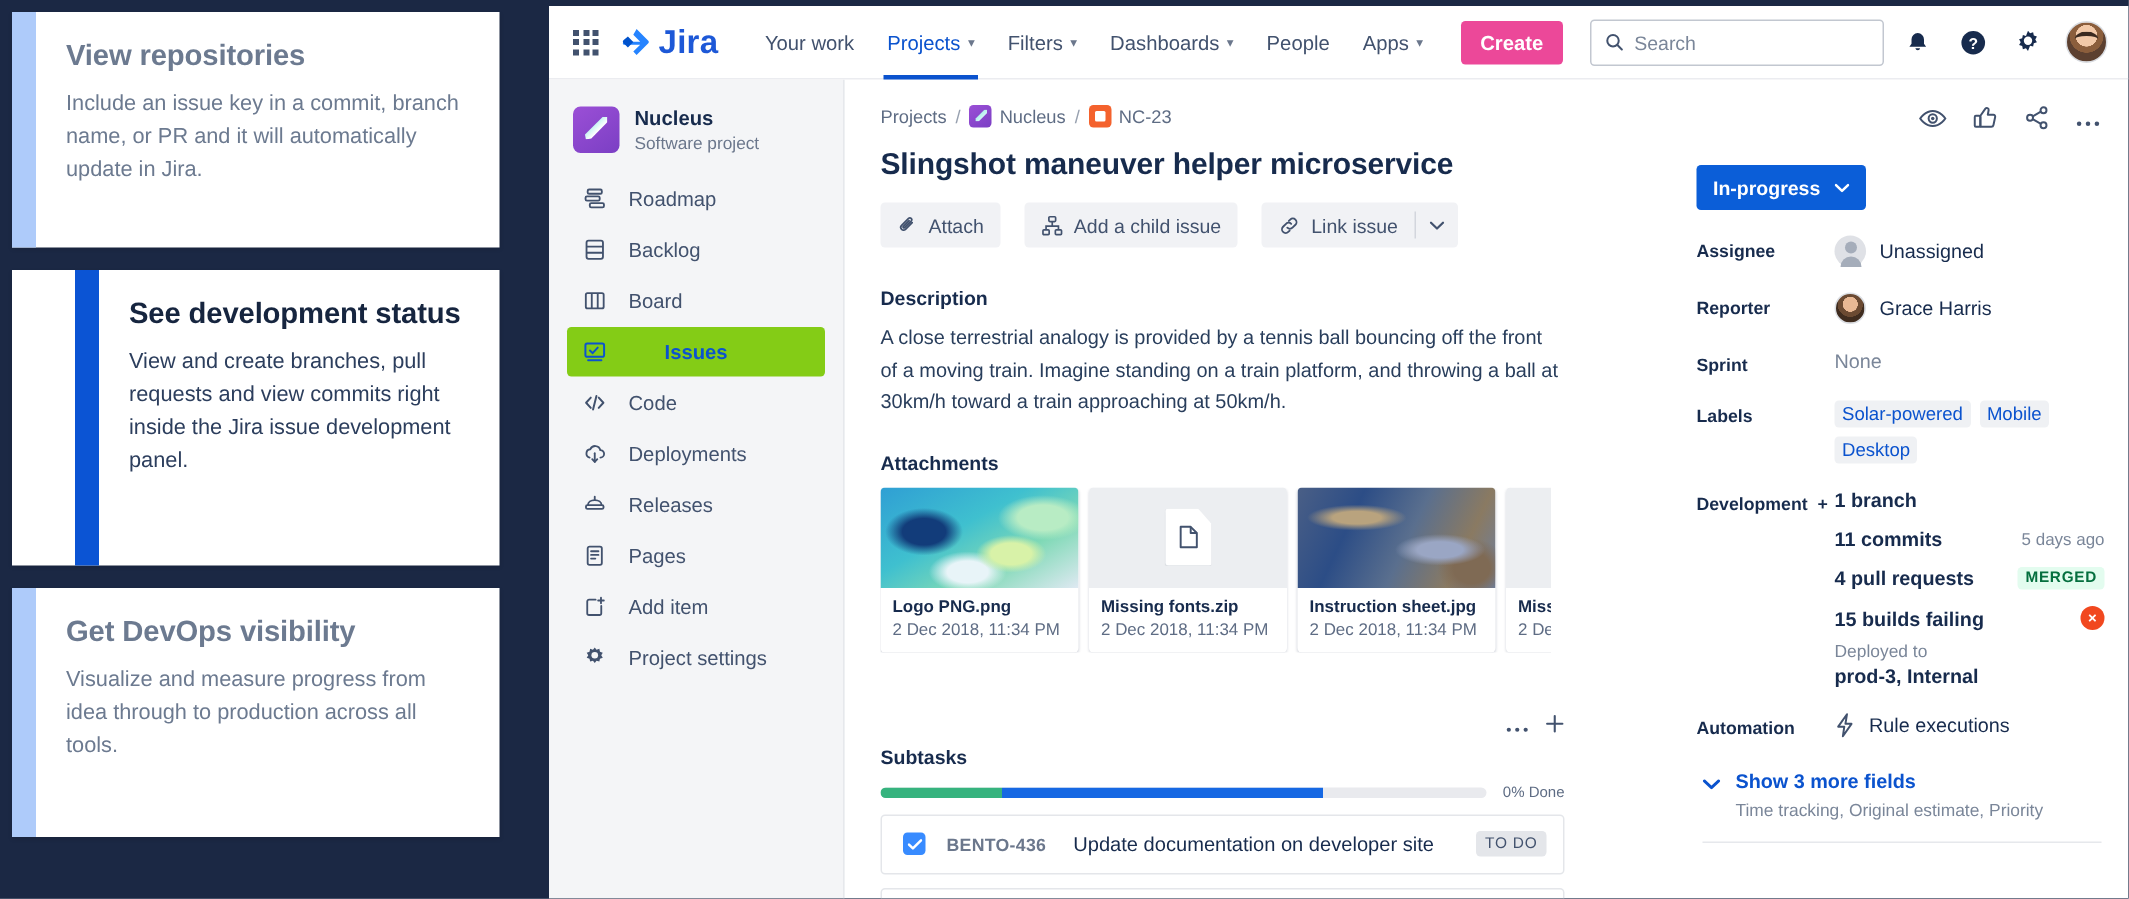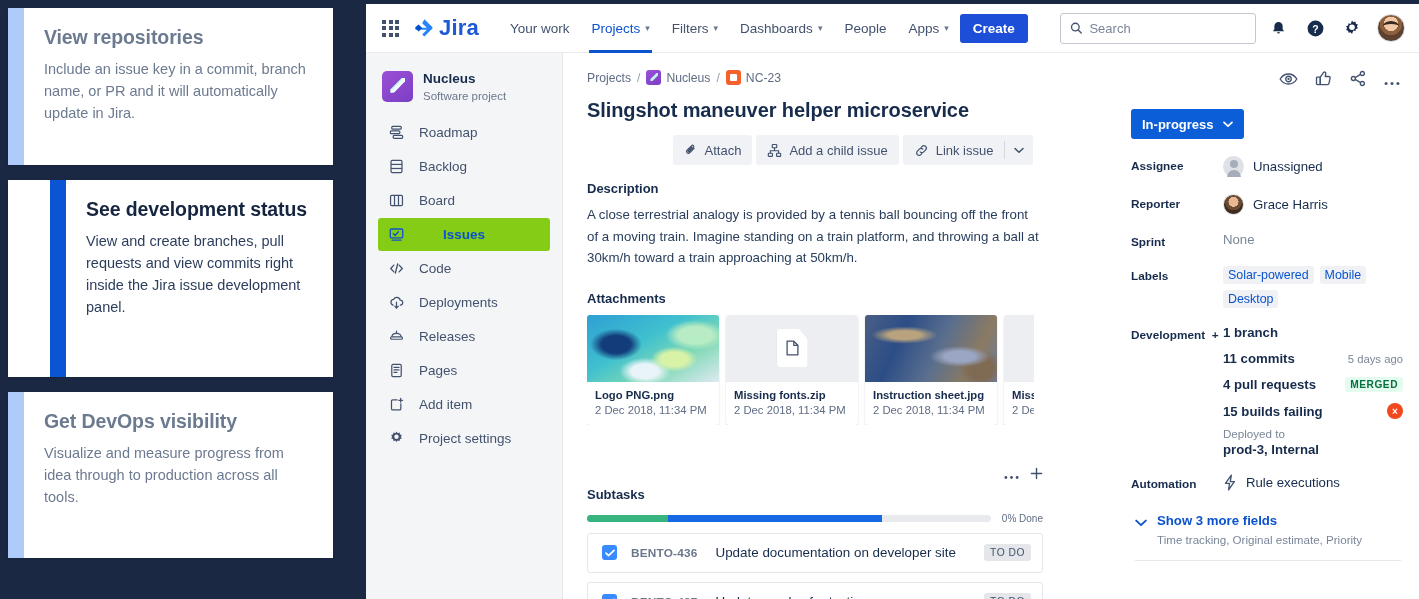--- a/index.html
+++ b/index.html
@@ -54,22 +54,22 @@
     font-size: 13.5px; color: #42526e; padding: 0 11px;
     height: 49px; display: flex; align-items: center; cursor: pointer; position: relative;
     white-space: nowrap;
   }
   .nav-item.sel { color: #0b53ce; }
   .nav-item.sel::after {
     content: ""; position: absolute; left: 9px; right: 9px; bottom: 0; height: 3px; background: #0b53ce;
   }
   .caret { margin-left: 5px; font-size: 9px; color: #6b778c; line-height: 1; }
   .create-btn {
-    background: #1d4ed8; color: #fff; font-size: 13.5px; font-weight: 600;
-    border: none; border-radius: 3px; padding: 7px 13px; cursor: pointer; margin-left: 0;
+    background: #ec4899; color: #fff; font-size: 13.5px; font-weight: 600;
+    border: none; border-radius: 3px; padding: 7px 13px; cursor: pointer; margin-left: 14px;
   }
   .nav-right { margin-left: auto; display: flex; align-items: center; gap: 7px; }
   .searchbox {
     width: 196px; height: 31px; border: 1px solid #c2c7d0; border-radius: 3px;
     display: flex; align-items: center; padding: 0 9px; background: #fff; cursor: text;
   }
   .searchbox input {
     border: none; outline: none; font-size: 13px; color: #42526e; width: 100%;
     font-family: "Liberation Sans", sans-serif; background: transparent; margin-left: 7px;
   }
@@ -134,21 +134,21 @@
     content: ""; position: absolute; left: 4px; top: 3px; width: 8px; height: 8px;
     background: linear-gradient(135deg, #7ce3e0, #fff);
     clip-path: polygon(75% 0, 100% 0, 100% 25%, 25% 100%, 0 100%, 0 75%);
   }
   .mini-task {
     width: 15px; height: 15px; border-radius: 3px; background: #f4622d;
     display: flex; align-items: center; justify-content: center;
   }
   .mini-task i { width: 7px; height: 7px; background: #fff; border-radius: 1px; display: block; }
   .issue-title { font-size: 20px; font-weight: 600; color: #172b4d; margin: 14px 0 13px; letter-spacing: -0.1px; }
-  .act-row { display: flex; align-items: center; gap: 4px; margin-bottom: 16px; justify-content: center; }
+  .act-row { display: flex; align-items: center; gap: 16px; margin-bottom: 26px; }
   .act-btn {
     display: flex; align-items: center; gap: 7px; background: #f1f2f5; border: none;
     border-radius: 3px; height: 30px; padding: 0 11px; font-size: 13px; color: #42526e;
     cursor: pointer; font-family: "Liberation Sans", sans-serif; font-weight: 500;
   }
   .act-split { display: flex; align-items: center; background: #f1f2f5; border-radius: 3px; }
   .act-split .act-btn { background: transparent; }
   .act-split .sp-div { width: 1px; height: 18px; background: #d3d6dd; }
   .act-caret { width: 28px; height: 30px; display: flex; align-items: center; justify-content: center; cursor: pointer; }
   .sec-head { font-size: 13px; font-weight: 700; color: #172b4d; margin-bottom: 8px; }

